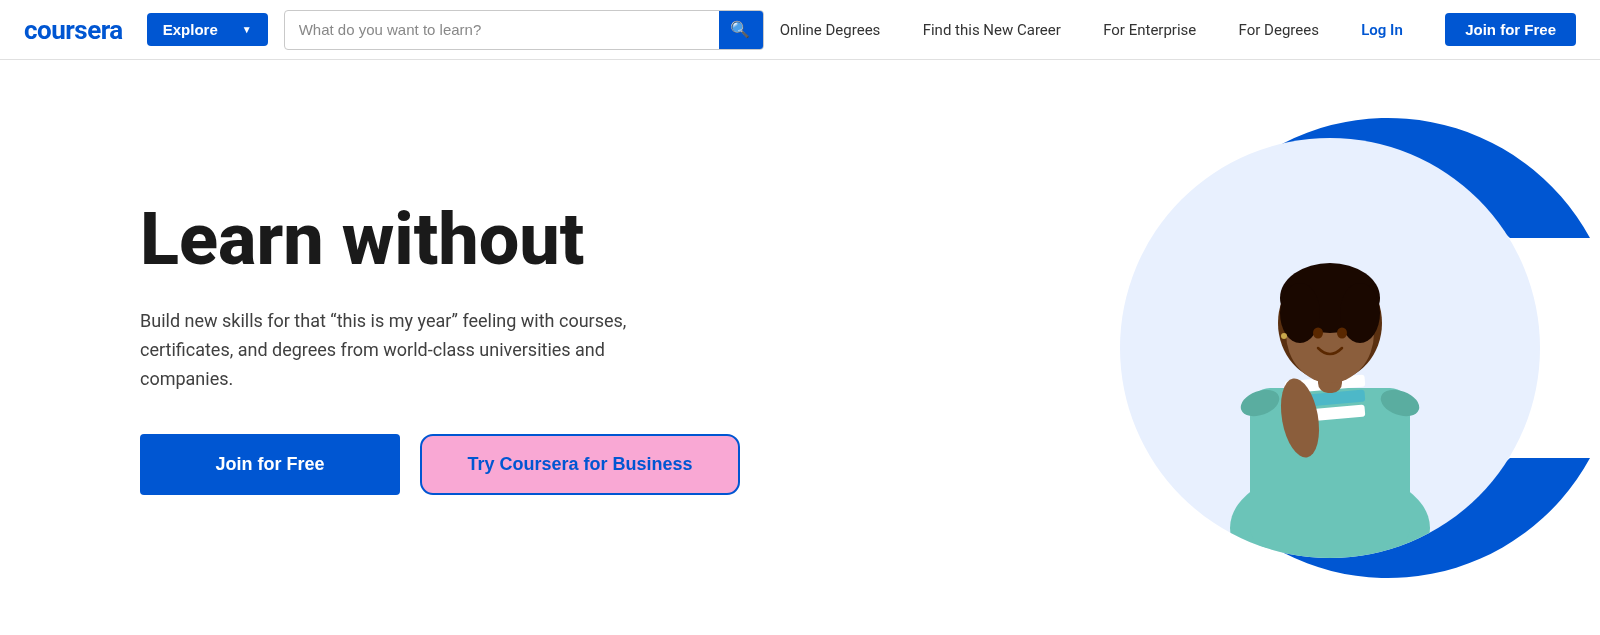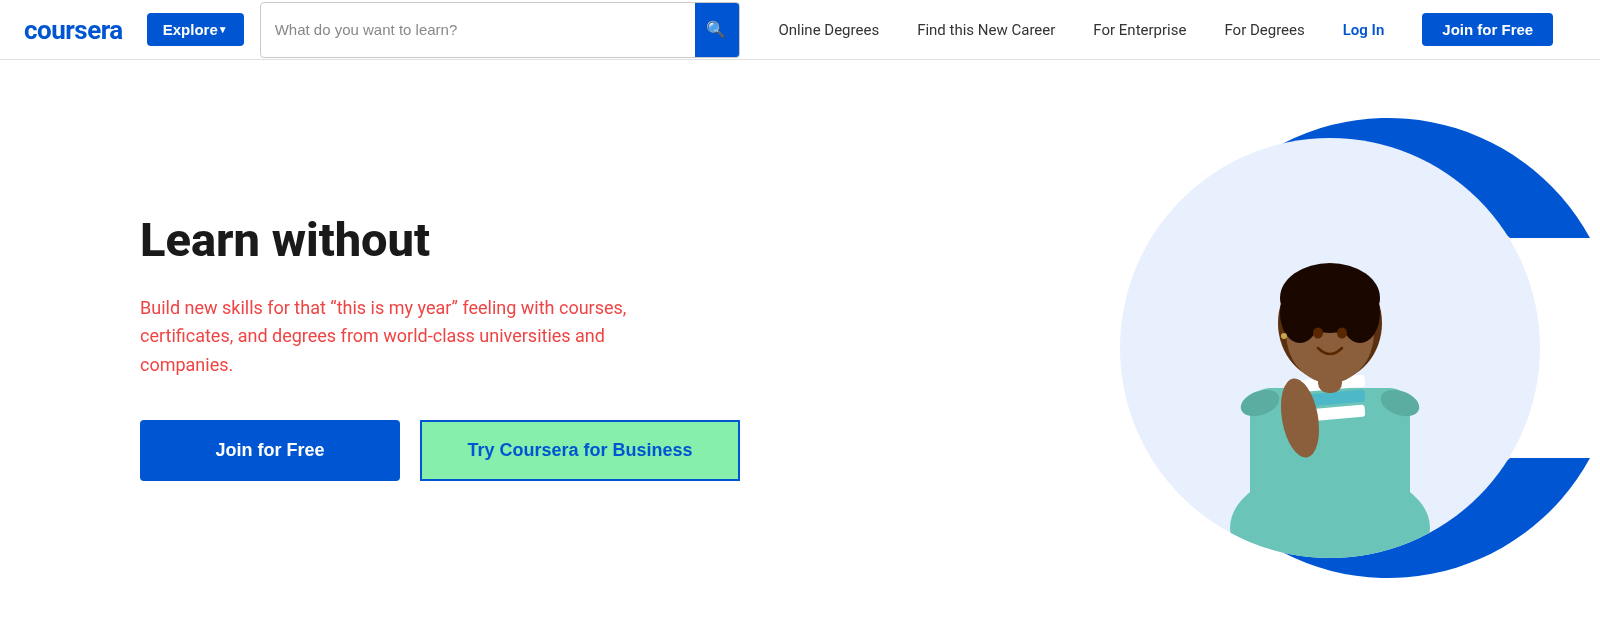--- a/index.html
+++ b/index.html
@@ -38,21 +38,21 @@
     .logo-text {
       font-size: 26px;
       font-weight: 700;
       color: #0056d2;
       letter-spacing: -0.5px;
     }
 
     .explore-btn {
       display: flex;
       align-items: center;
-      gap: 0;
+      gap: 24px;
       background: #0056d2;
       color: #fff;
       border: none;
       border-radius: 4px;
       padding: 8px 16px;
       font-size: 15px;
       font-weight: 600;
       cursor: pointer;
       white-space: nowrap;
     }
@@ -61,21 +61,21 @@
       font-size: 10px;
     }
 
     .search-bar {
       display: flex;
       align-items: center;
       flex: 0 0 480px;
       border: 1.5px solid #c9c9c9;
       border-radius: 4px;
       overflow: hidden;
-      height: 56px;
+      height: 40px;
     }
 
     .search-input {
       flex: 1;
       border: none;
       outline: none;
       padding: 0 14px;
       font-size: 15px;
       color: #333;
       background: #fff;
@@ -97,21 +97,21 @@
       color: #fff;
       font-size: 16px;
     }
 
     .nav-links {
       display: flex;
       align-items: center;
       gap: 38px;
       margin-left: auto;
       flex: 1;
-      justify-content: center;
+      justify-content: space-between;
     }
 
     .nav-link {
       font-size: 15px;
       color: #333;
       text-decoration: none;
       white-space: nowrap;
       cursor: pointer;
     }
 
@@ -142,30 +142,30 @@
       position: relative;
       overflow: hidden;
     }
 
     .hero-content {
       flex: 0 0 600px;
       z-index: 2;
     }
 
     .hero-title {
-      font-size: 47px;
+      font-size: 72px;
       font-weight: 800;
       color: #1a1a1a;
       line-height: 1.1;
       margin-bottom: 28px;
     }
 
     .hero-description {
       font-size: 18px;
-      color: #ef4444;
+      color: #404040;
       line-height: 1.6;
       max-width: 520px;
       margin-bottom: 40px;
     }
 
     .hero-buttons {
       display: flex;
       gap: 20px;
       align-items: center;
     }
@@ -177,24 +177,24 @@
       border-radius: 4px;
       padding: 20px 0;
       width: 260px;
       font-size: 18px;
       font-weight: 700;
       cursor: pointer;
       text-align: center;
     }
 
     .business-btn {
-      background: #86efac;
+      background: #f9a8d4;
       color: #0056d2;
       border: 2px solid #0056d2;
-      border-radius: 0;
+      border-radius: 13px;
       padding: 18px 4px;
       width: 320px;
       font-size: 18px;
       font-weight: 600;
       cursor: pointer;
       text-align: center;
     }
 
     
     .hero-image-area {

